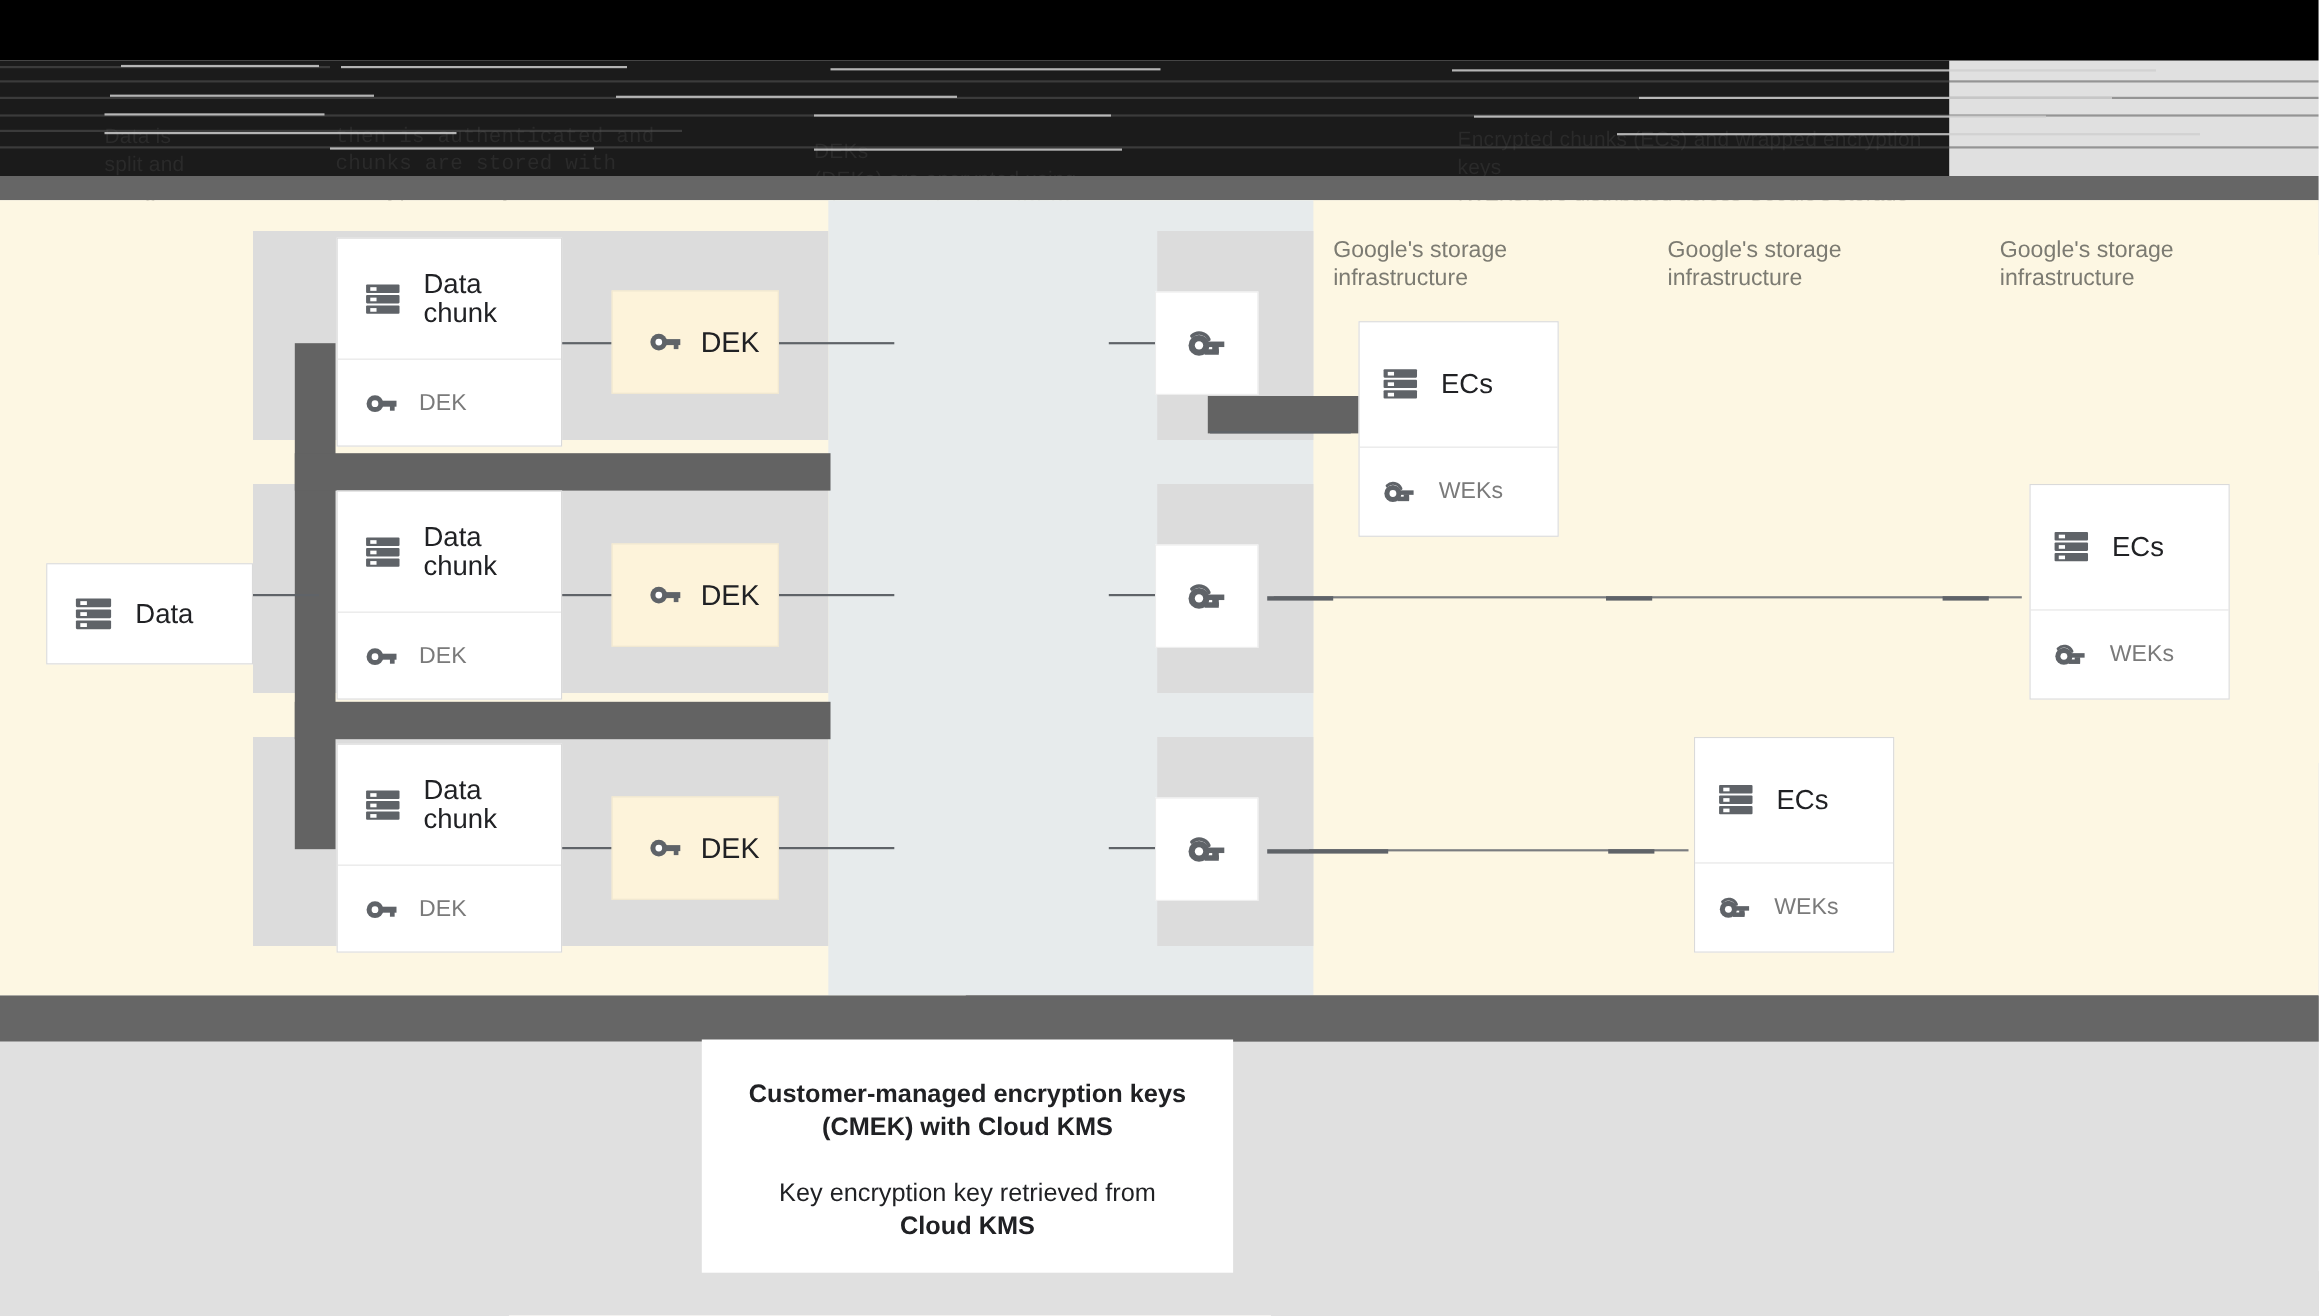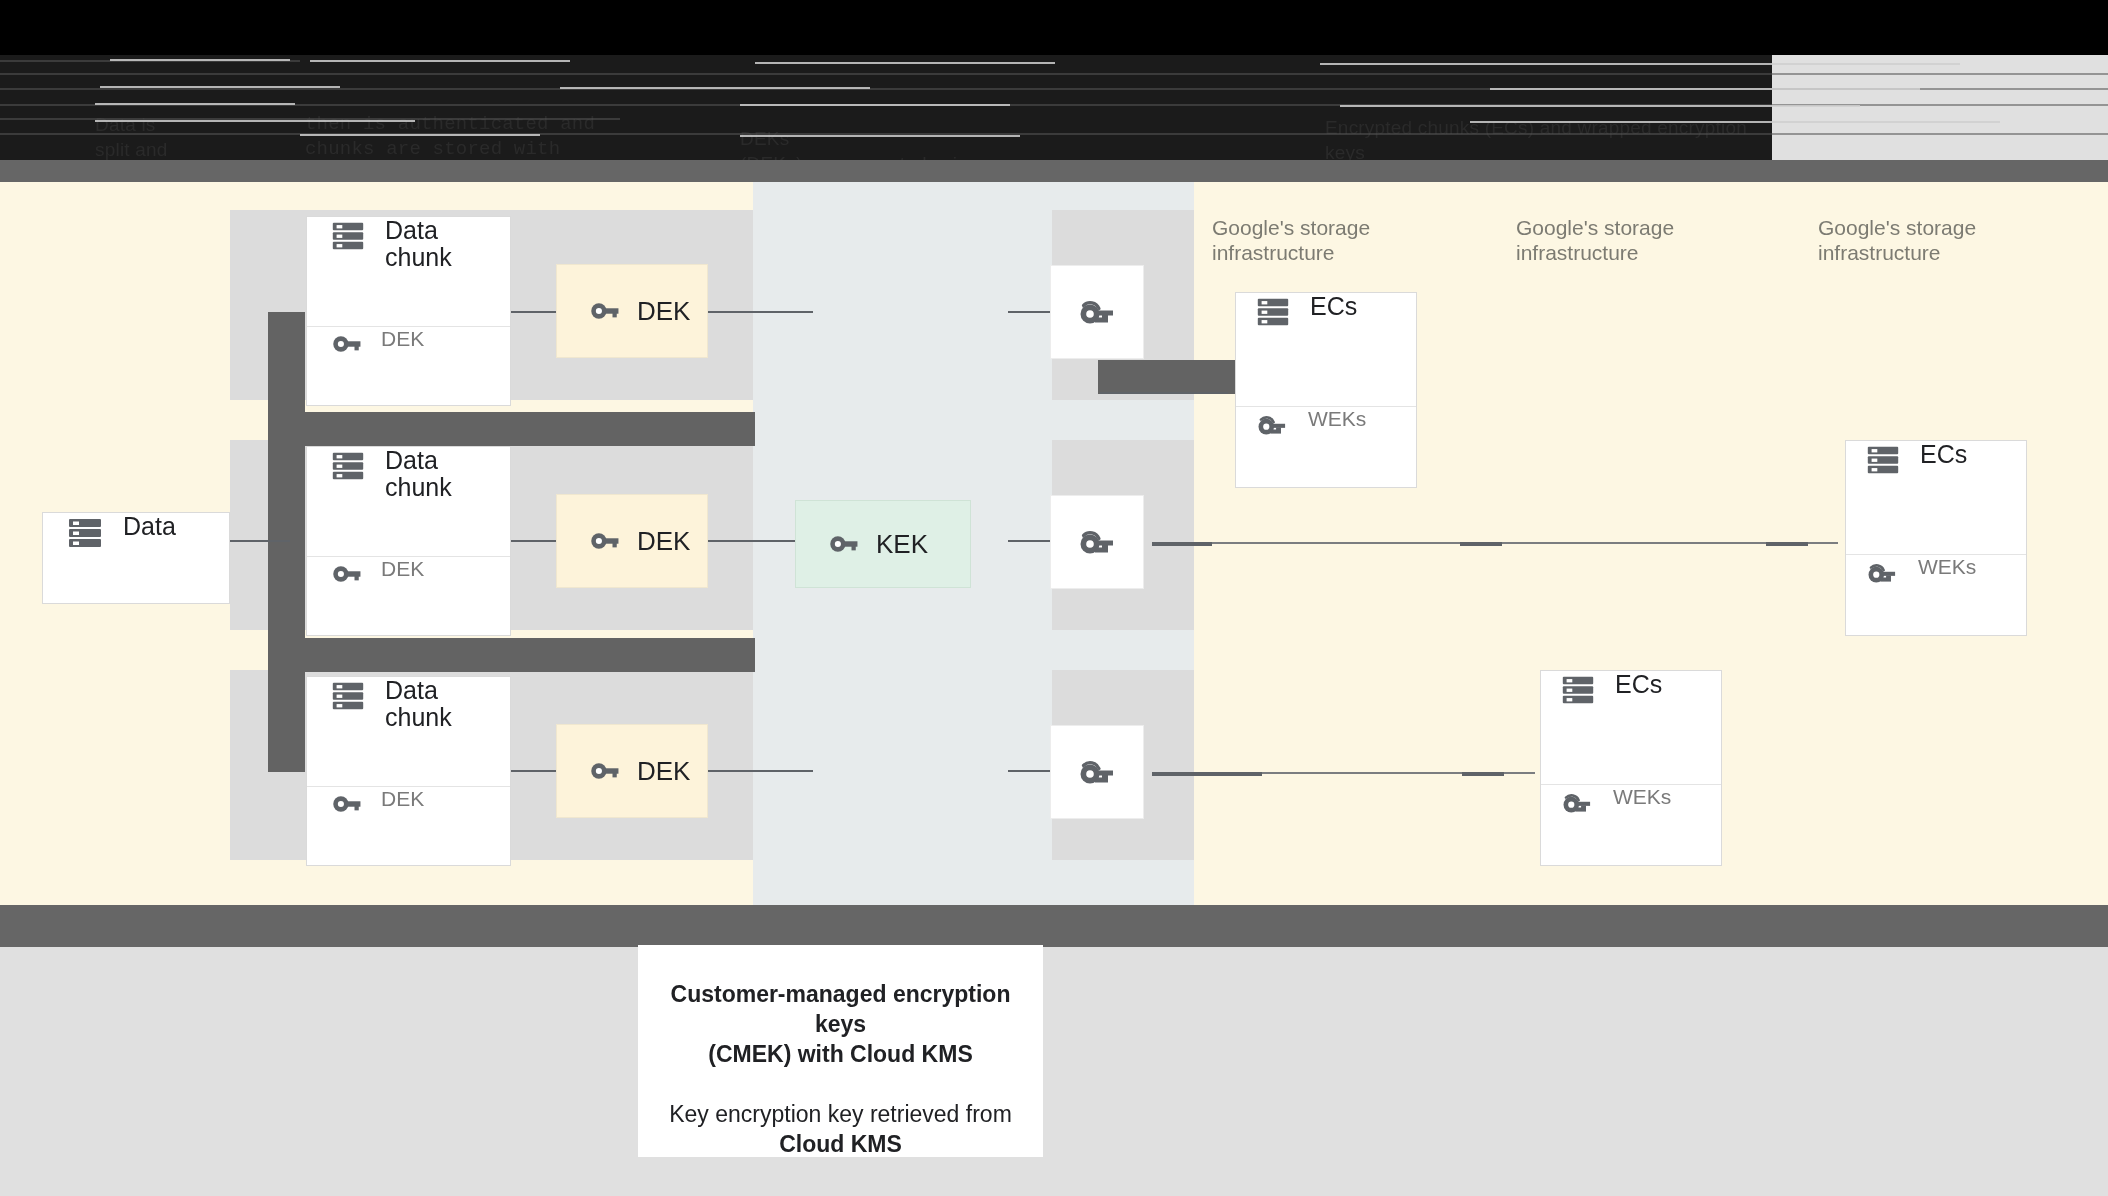--- a/index.html
+++ b/index.html
@@ -48,20 +48,21 @@
 
   
   .card{
     position:absolute;
     background:#fff;
     border:1px solid #dadada;
     box-sizing:border-box;
   }
   .card-row{
     display:flex;
+    align-items:center;
     gap:18px;
     padding:0 22px;
   }
   .card-top{height:58%;}
   .card-bot{height:42%;border-top:1px solid #e4e4e4;}
   .card-title{
     font-size:25px;
     color:#202124;
     line-height:27px;
   }
@@ -319,29 +320,20 @@
   <div class="pill pill-dek" style="left:556px;top:724px;width:152px;height:94px;">
     <svg class="ico" width="34" height="34" viewBox="0 0 40 40">
       <circle cx="14" cy="20" r="9" fill="#5f6368"></circle>
         <circle cx="14" cy="20" r="3.6" fill="#fff"></circle>
       <rect x="19" y="16.8" width="18" height="6.4" fill="#5f6368"></rect>
       <rect x="30" y="21.5" width="5" height="6" fill="#5f6368"></rect>
     </svg>
     <span>DEK</span>
   </div>
 
-  <div class="pill pill-kek" style="left:795px;top:500px;width:176px;height:88px;">
-    <svg class="ico" width="34" height="34" viewBox="0 0 40 40">
-      <circle cx="14" cy="20" r="9" fill="#5f6368"></circle>
-        <circle cx="14" cy="20" r="3.6" fill="#fff"></circle>
-      <rect x="19" y="16.8" width="18" height="6.4" fill="#5f6368"></rect>
-      <rect x="30" y="21.5" width="5" height="6" fill="#5f6368"></rect>
-    </svg>
-    <span>KEK</span>
-  </div>
 
   <div class="keytile" style="left:1050px;top:265px;width:94px;height:94px;">
     <svg class="ico" width="44" height="44" viewBox="0 0 44 44">
       <circle cx="15" cy="24" r="9.5" fill="#5f6368"></circle>
         <circle cx="15" cy="24" r="3.8" fill="#fff"></circle>
       <path d="M8.5 15.5 A9.5 9.5 0 0 1 24 18.5" fill="none" stroke="#5f6368" stroke-width="3.2" stroke-linecap="round"></path>
       <rect x="20" y="20.5" width="18" height="5" fill="#5f6368"></rect>
       <rect x="20" y="27.5" width="13" height="5" fill="#5f6368"></rect>
       <rect x="27" y="25" width="6" height="6" fill="#5f6368"></rect>
     </svg>
@@ -445,20 +437,20 @@
         <rect x="20" y="27.5" width="13" height="5" fill="#5f6368"></rect>
         <rect x="27" y="25" width="6" height="6" fill="#5f6368"></rect>
       </svg>
       <div class="card-sub">WEKs</div>
     </div>
   </div>
 
   <div class="band-bot-gray"></div>
   <div class="bottom-gray"></div>
 
-  <div class="caption" style="left:638px;top:945px;width:405px;height:212px;">
+  <div class="caption" style="left:638px;top:945px;width:483px;height:212px;">
     <div class="cap-strong">Customer-managed encryption keys</div>
     <div class="cap-strong">(CMEK) with Cloud KMS</div>
     <div class="cap-normal">Key encryption key retrieved from</div>
     <div class="cap-strong">Cloud KMS</div>
   </div>
 
 </div>
 
 </body></html>

